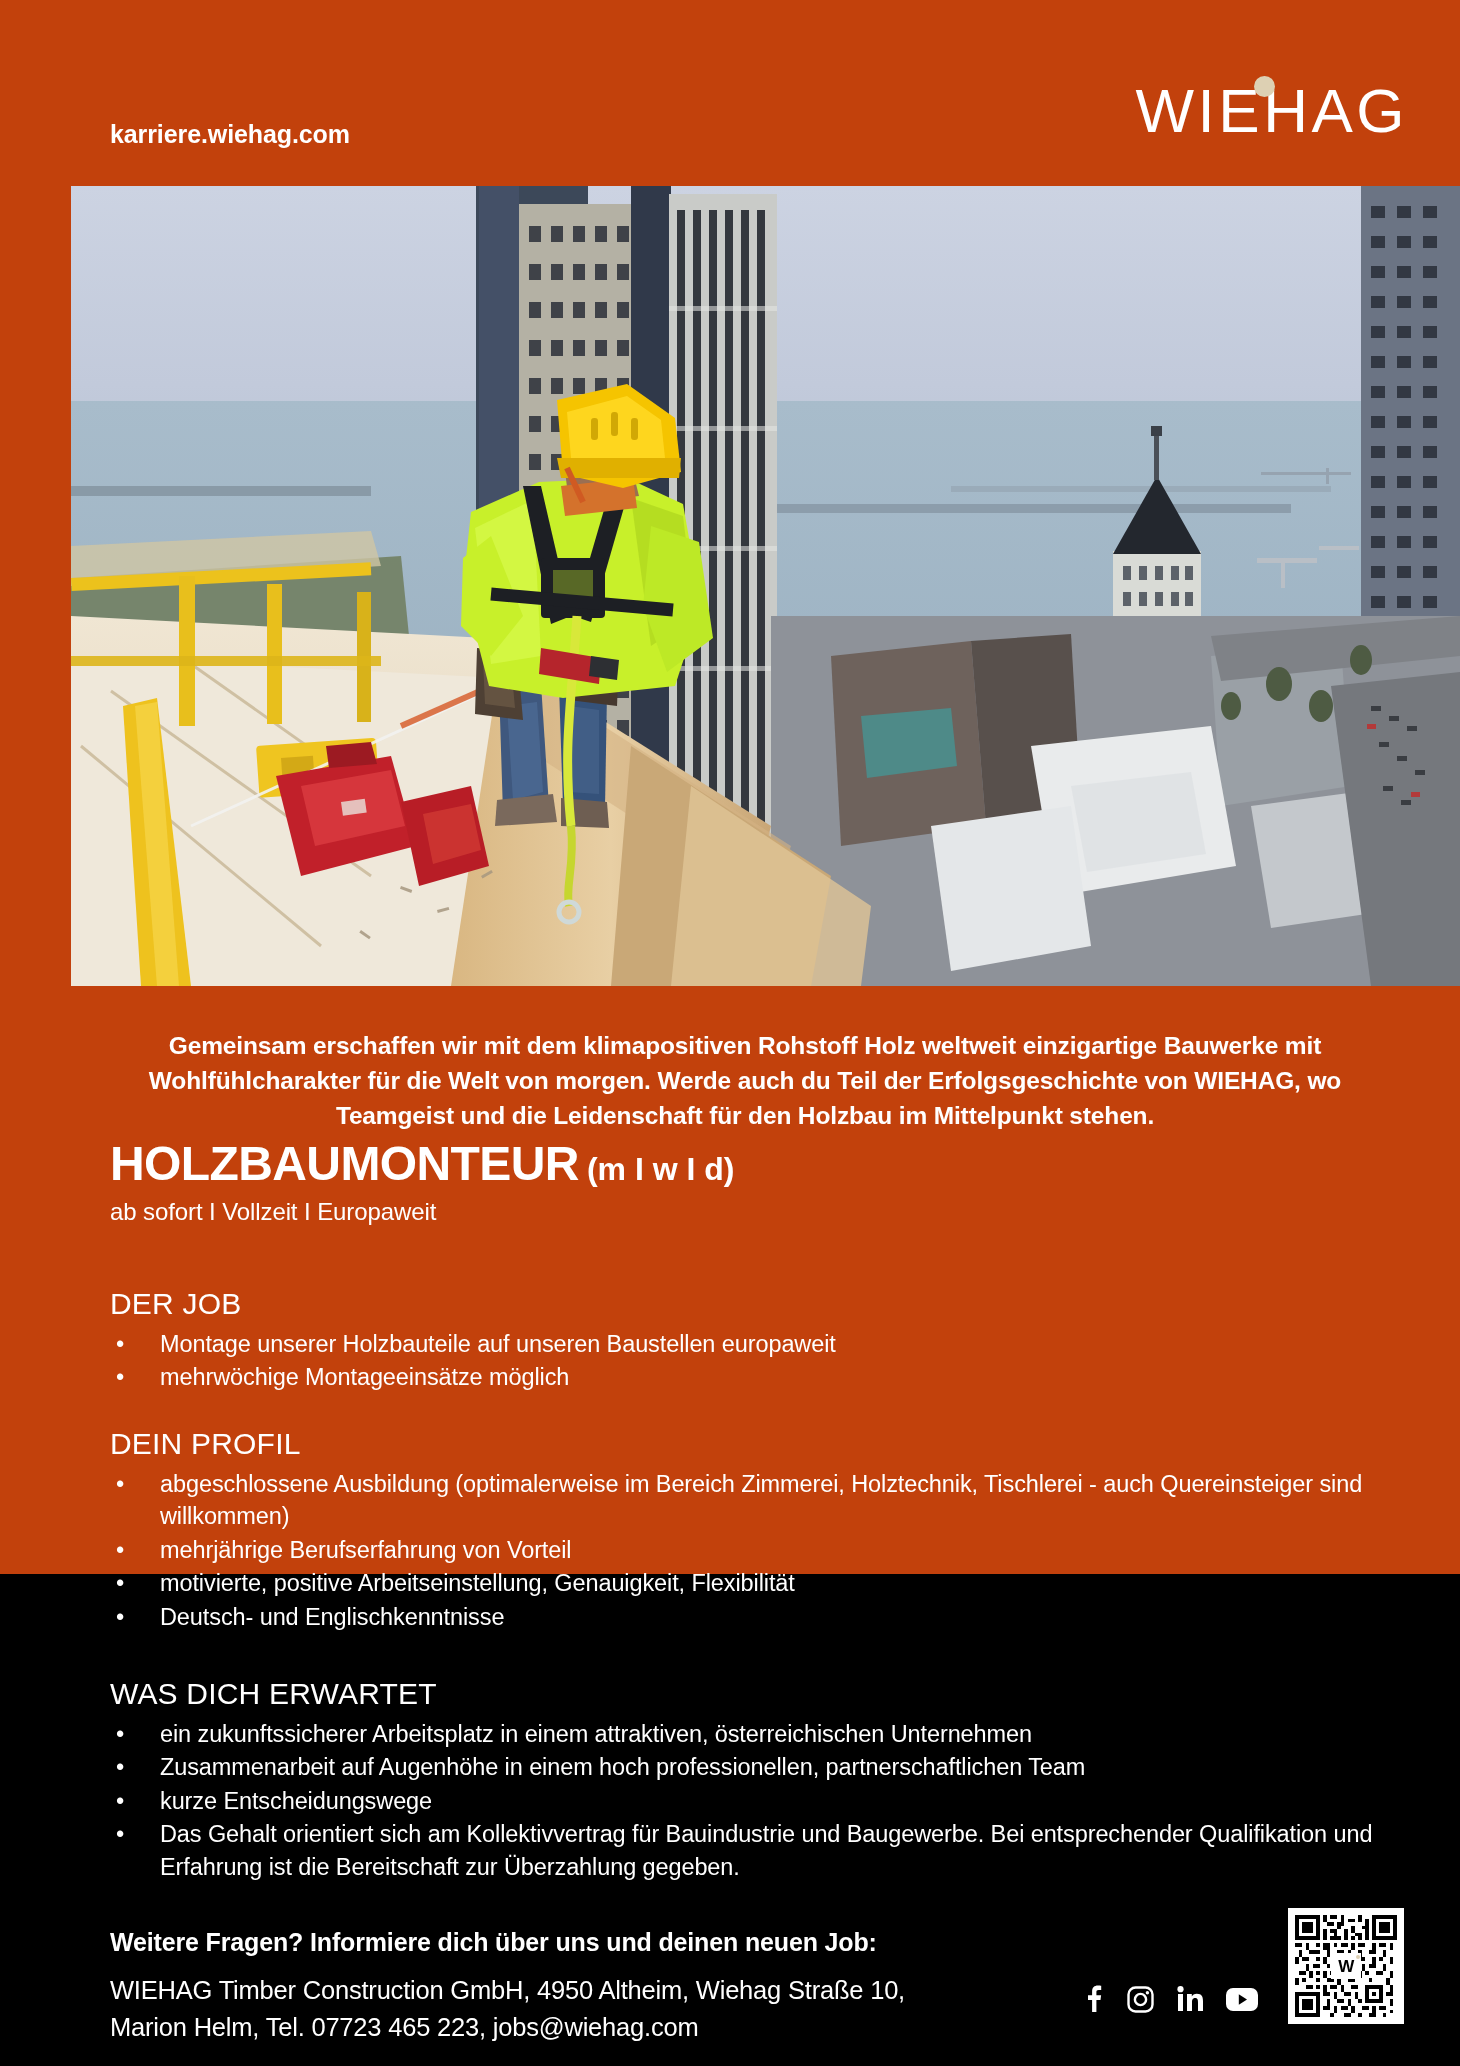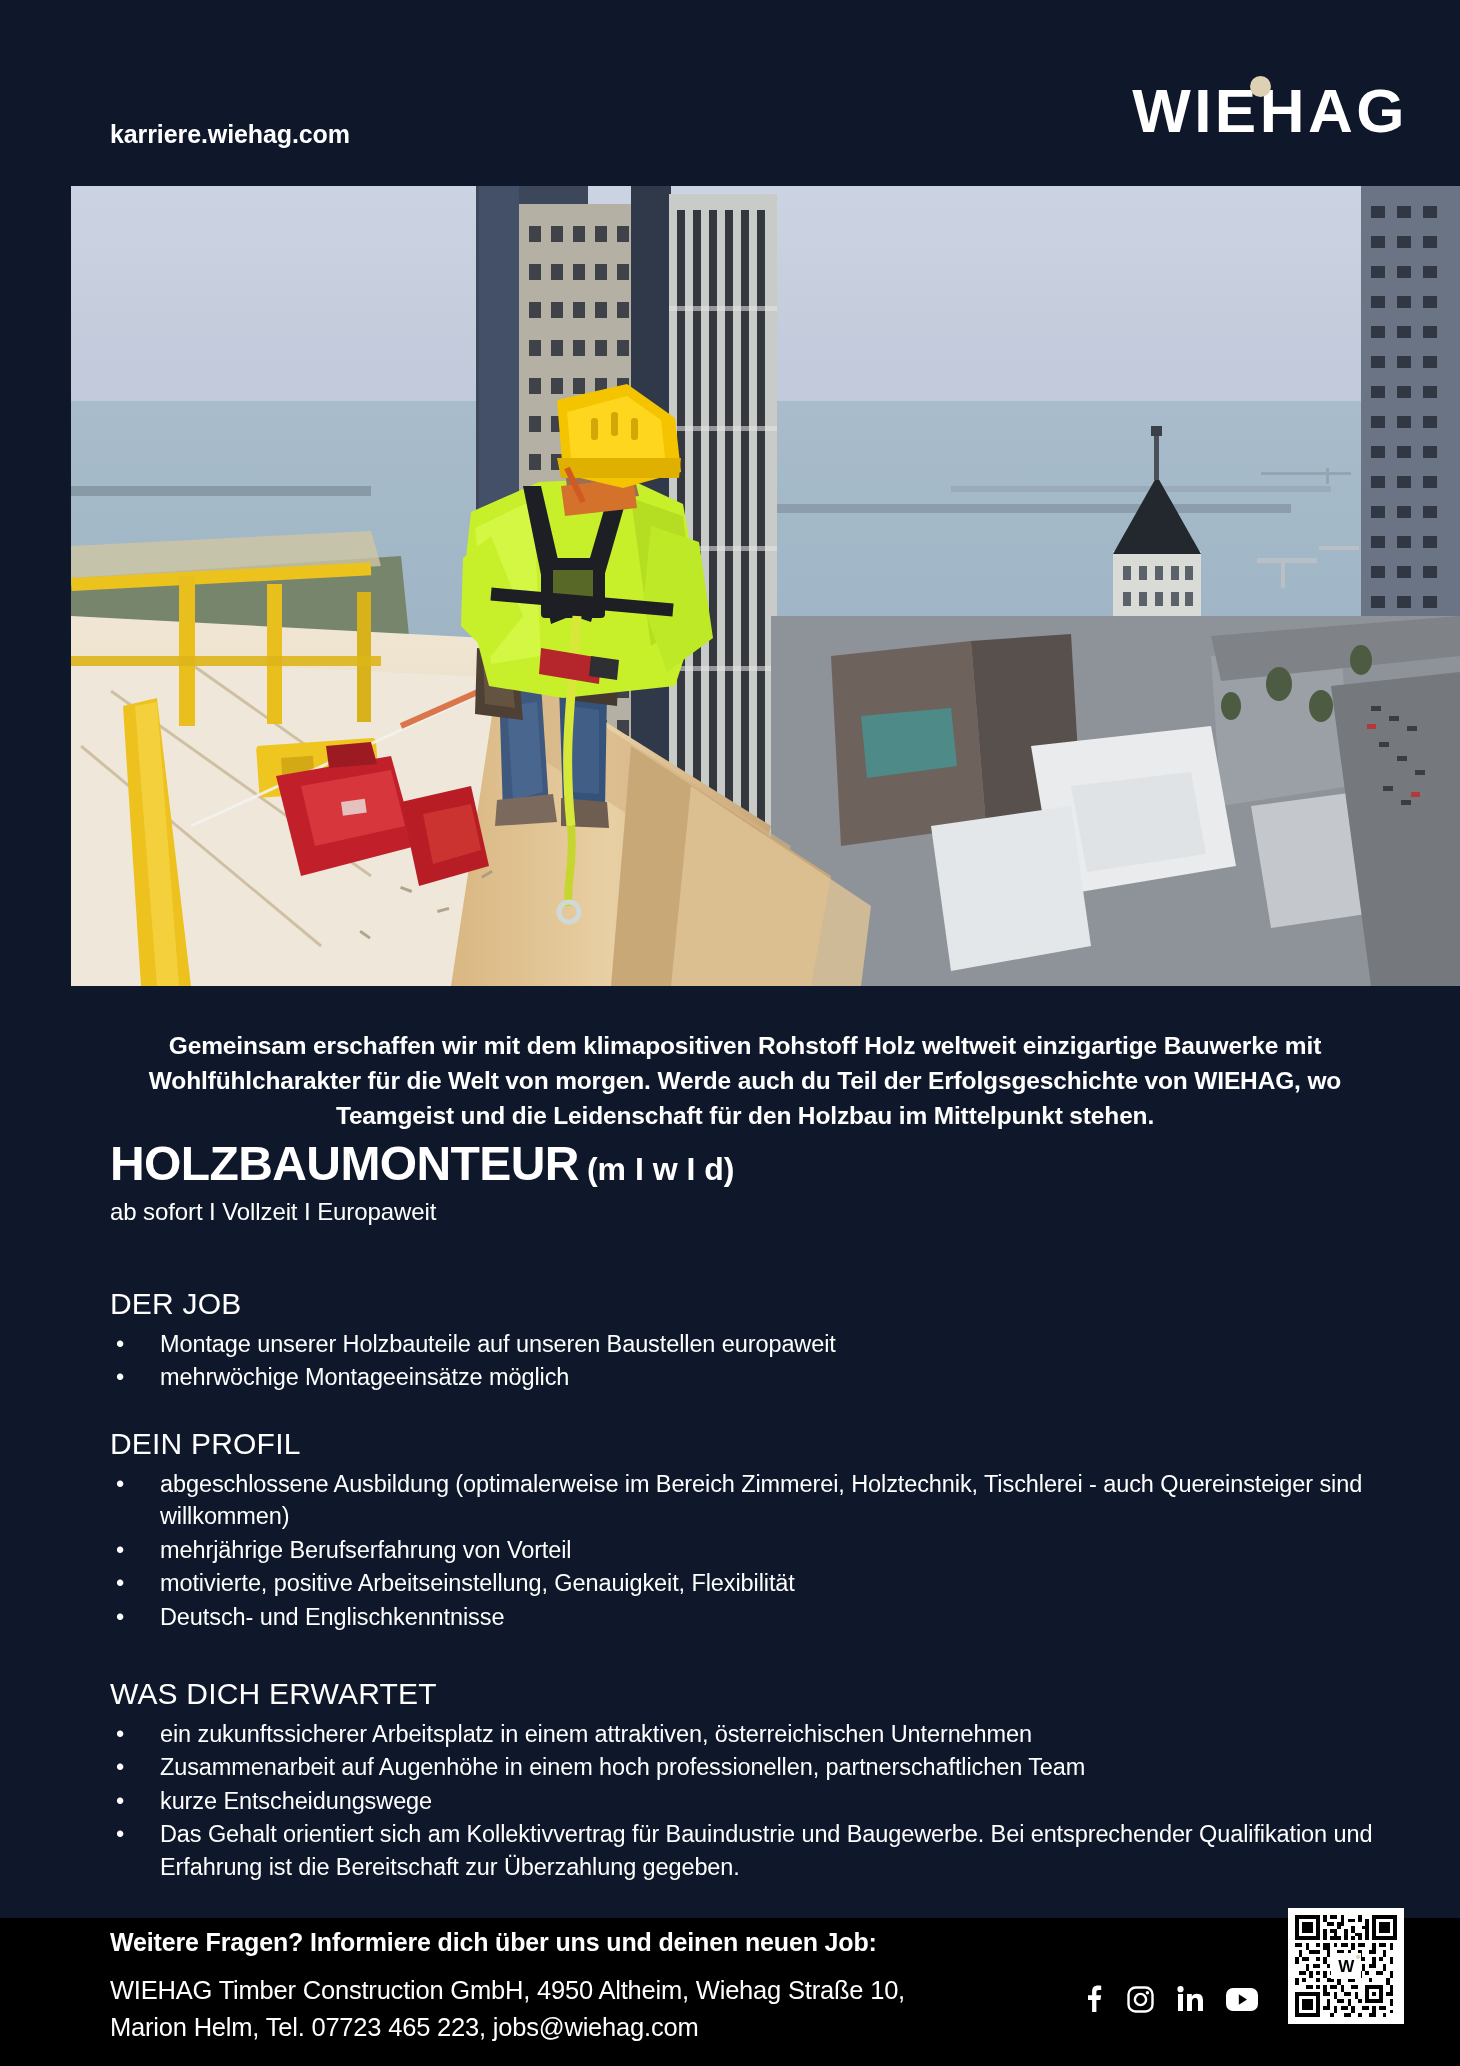--- a/index.html
+++ b/index.html
@@ -9,22 +9,22 @@
     height:2066px;
     background:#000000;
     font-family:"Liberation Sans", sans-serif;
     color:#ffffff;
     overflow:hidden;
   }
 
   .page {
     position:relative;
     width:1460px;
-    height:1918px;
-    background:#0f172a;
+    height:1574px;
+    background:#c2410c;
   }
 
   
   .header {
     position:absolute;
     top:0; left:0;
     width:1460px;
     height:186px;
   }
   .site-url {
@@ -41,21 +41,21 @@
     position:absolute;
     right:52px;
     top:80px;
     display:flex;
     align-items:flex-end;
     font-size:0;
     line-height:1;
   }
   .logo-text {
     font-size:62px;
-    font-weight:bold;
+    font-weight:normal;
     letter-spacing:3.5px;
     color:#ffffff;
     line-height:1;
     position:relative;
     white-space:nowrap;
   }
   .logo-dot {
     position:absolute;
     width:21px;
     height:21px;

